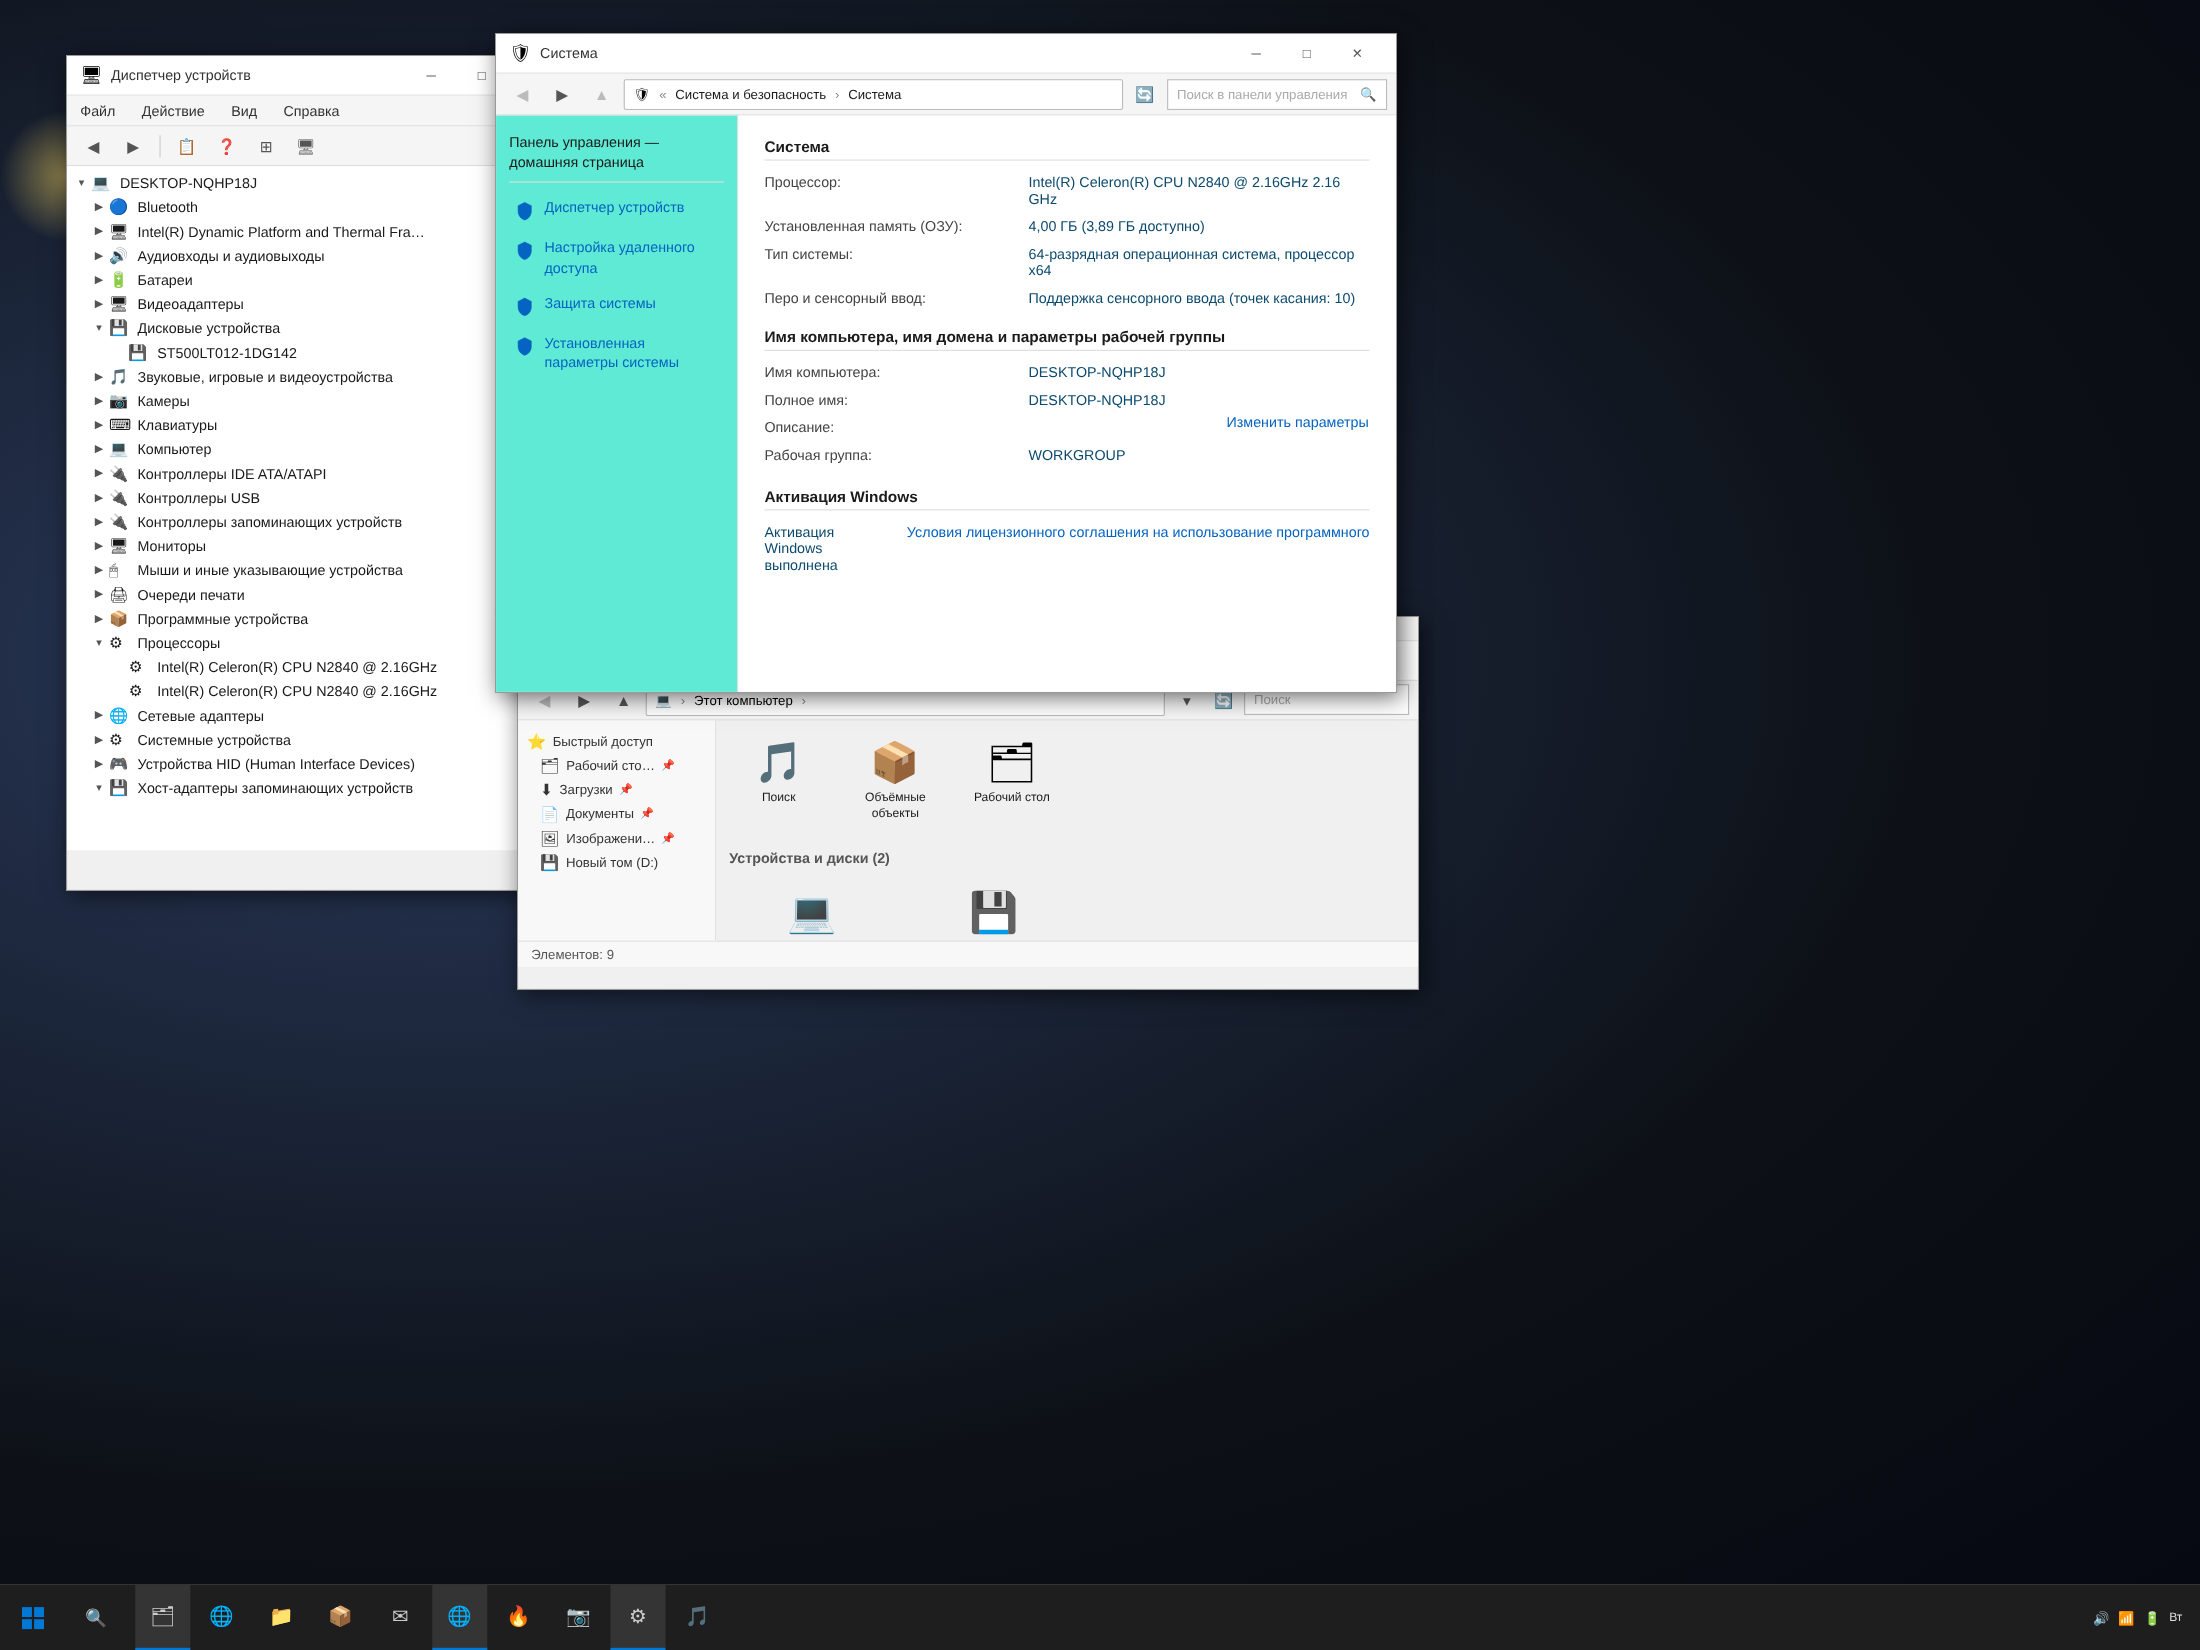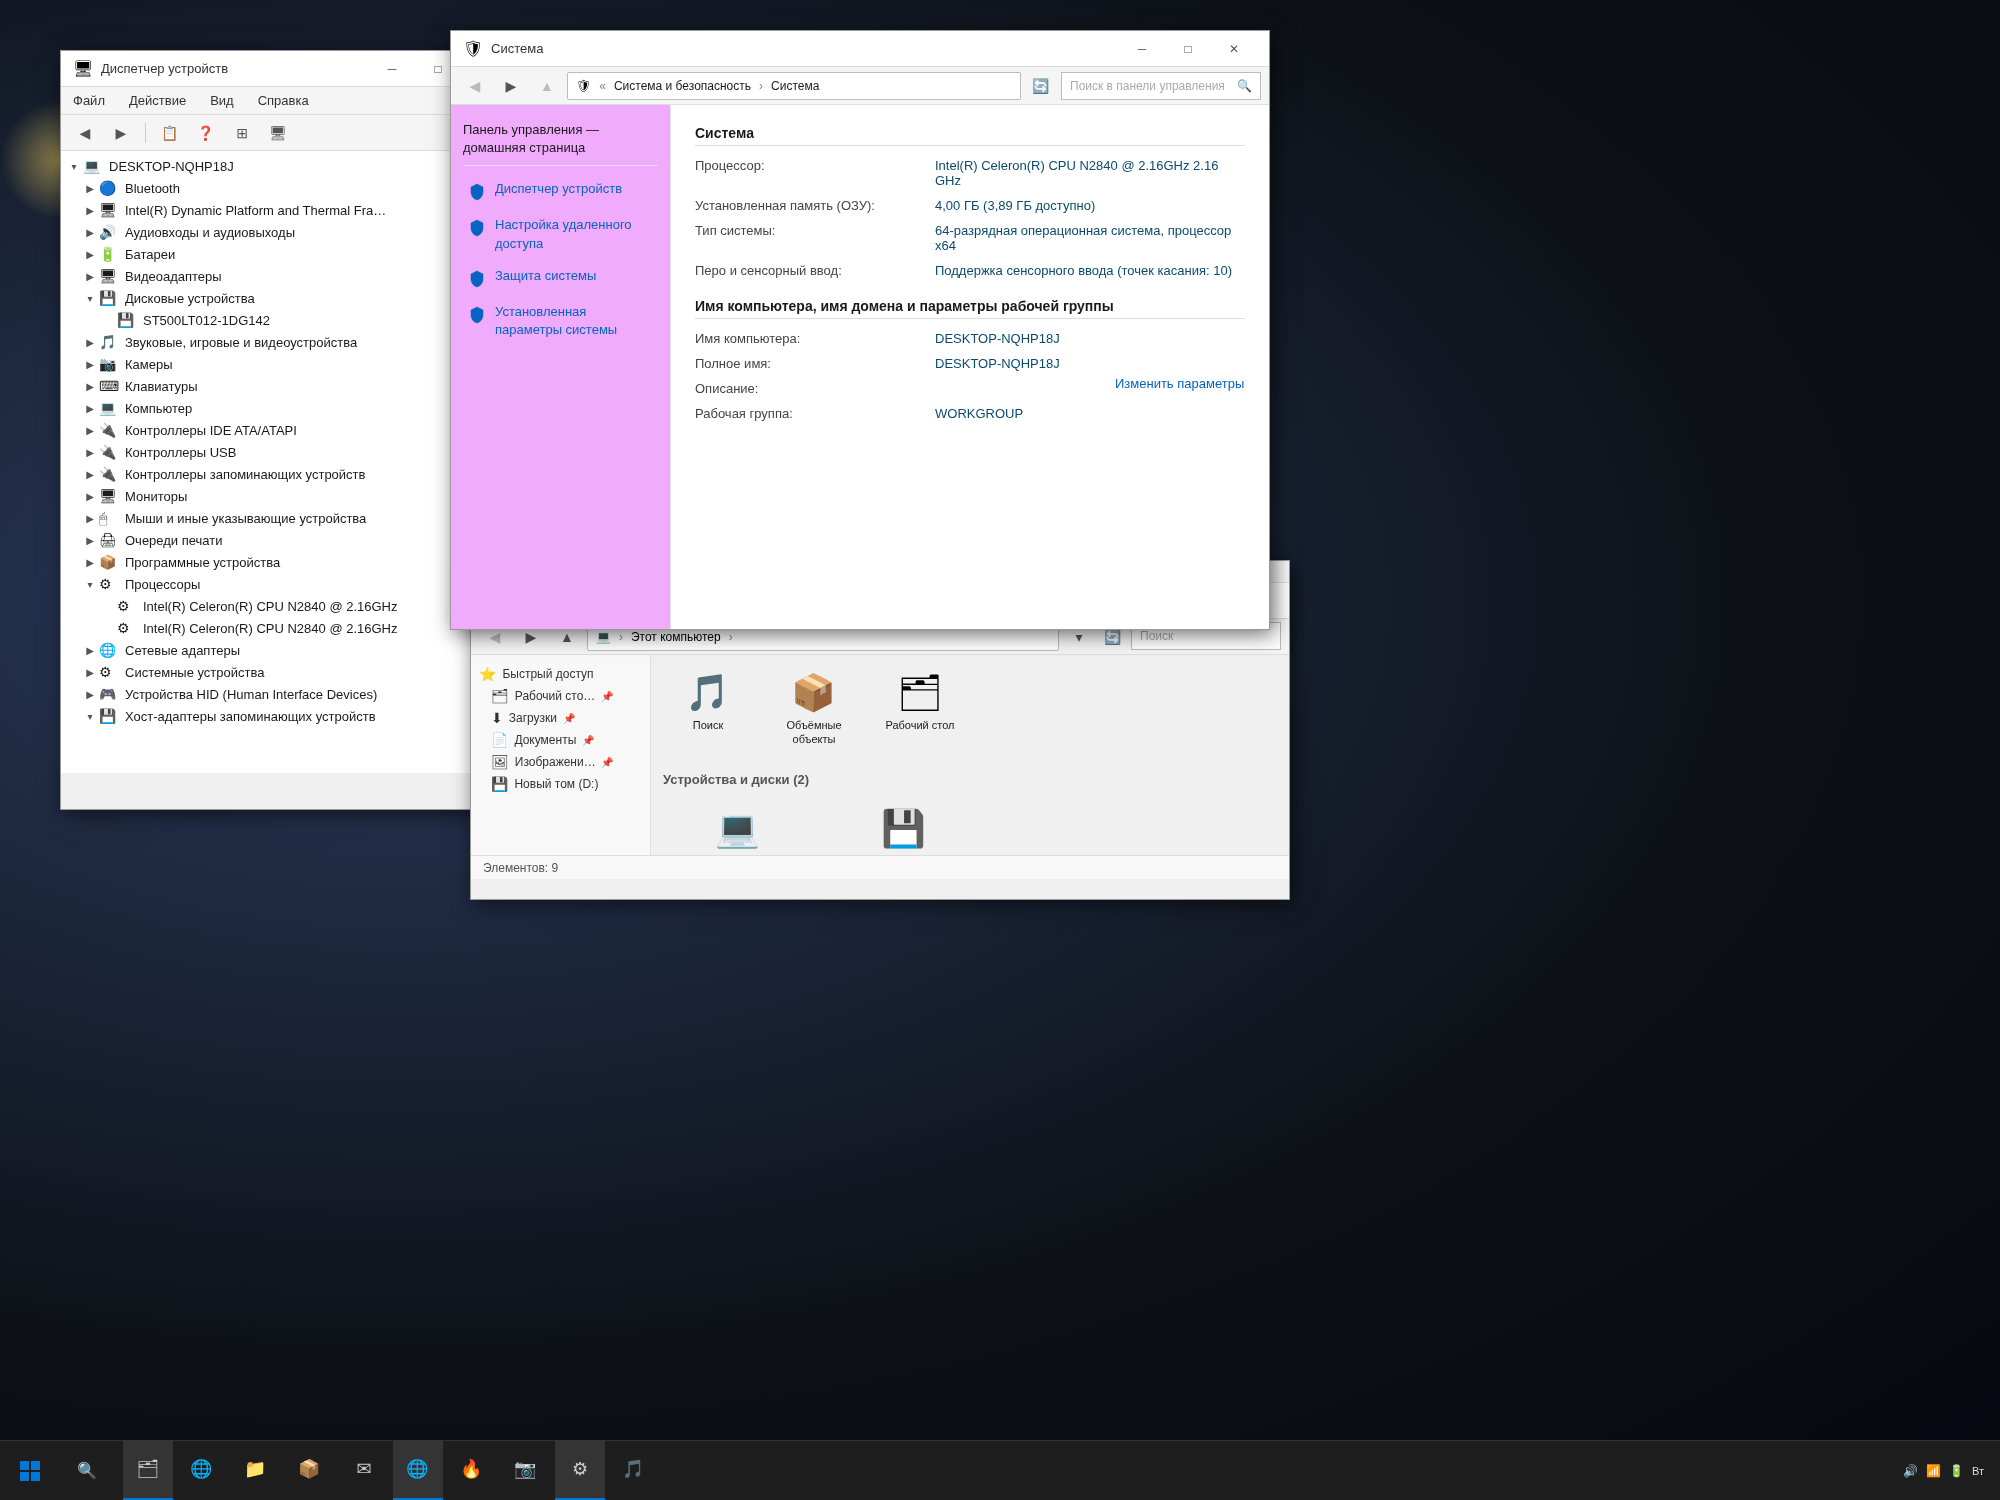--- a/index.html
+++ b/index.html
@@ -277,21 +277,21 @@
     }
 
     .system-body {
       display: flex;
       height: calc(100% - 74px);
       background: white;
     }
 
     .system-sidebar {
       width: 220px;
-      background: #f0abfc;
+      background: #5eead4;
       border-right: 1px solid #e0e0e0;
       padding: 16px 12px;
       font-size: 13px;
     }
 
     .sys-sidebar-title {
       font-size: 13px;
       color: #1a1a1a;
       margin-bottom: 8px;
       line-height: 1.4;
@@ -906,20 +906,27 @@
                 <div class="sys-value">WORKGROUP</div>
               </div>
             </div>
 
             <div style="width:130px; text-align:center; padding-top:4px;">
               <span class="change-params">Изменить параметры</span>
             </div>
           </div>
         </div>
 
+        <div class="activation-row">
+          <div class="sys-section-title">Активация Windows</div>
+          <div class="sys-row">
+            <div class="sys-value">Активация Windows выполнена</div>
+            <span class="activation-link" style="color:#0563C1; margin-left:8px;">Условия лицензионного соглашения на использование программного</span>
+          </div>
+        </div>
       </div>
     </div>
   </div>
 
   <div class="window explorer-window">
 
     <div class="ribbon-title-bar">
       <span>🛡</span>
       <span style="margin-left:6px; font-size:12px; color:#555;">= | Этот компьютер</span>
     </div>

